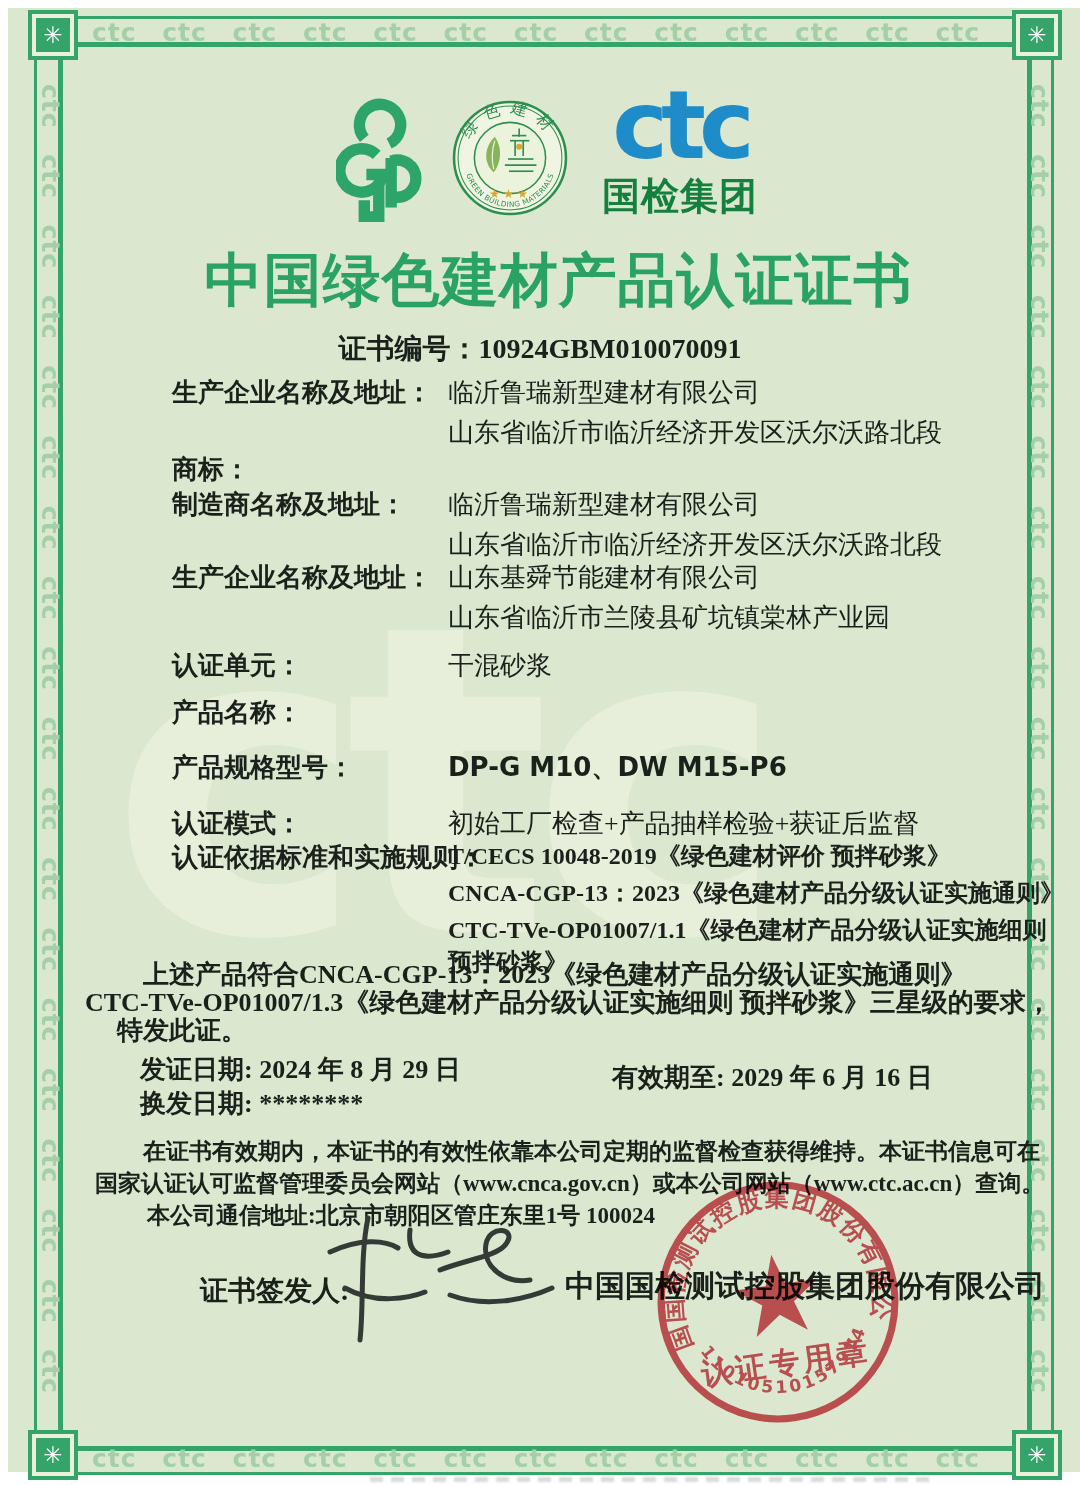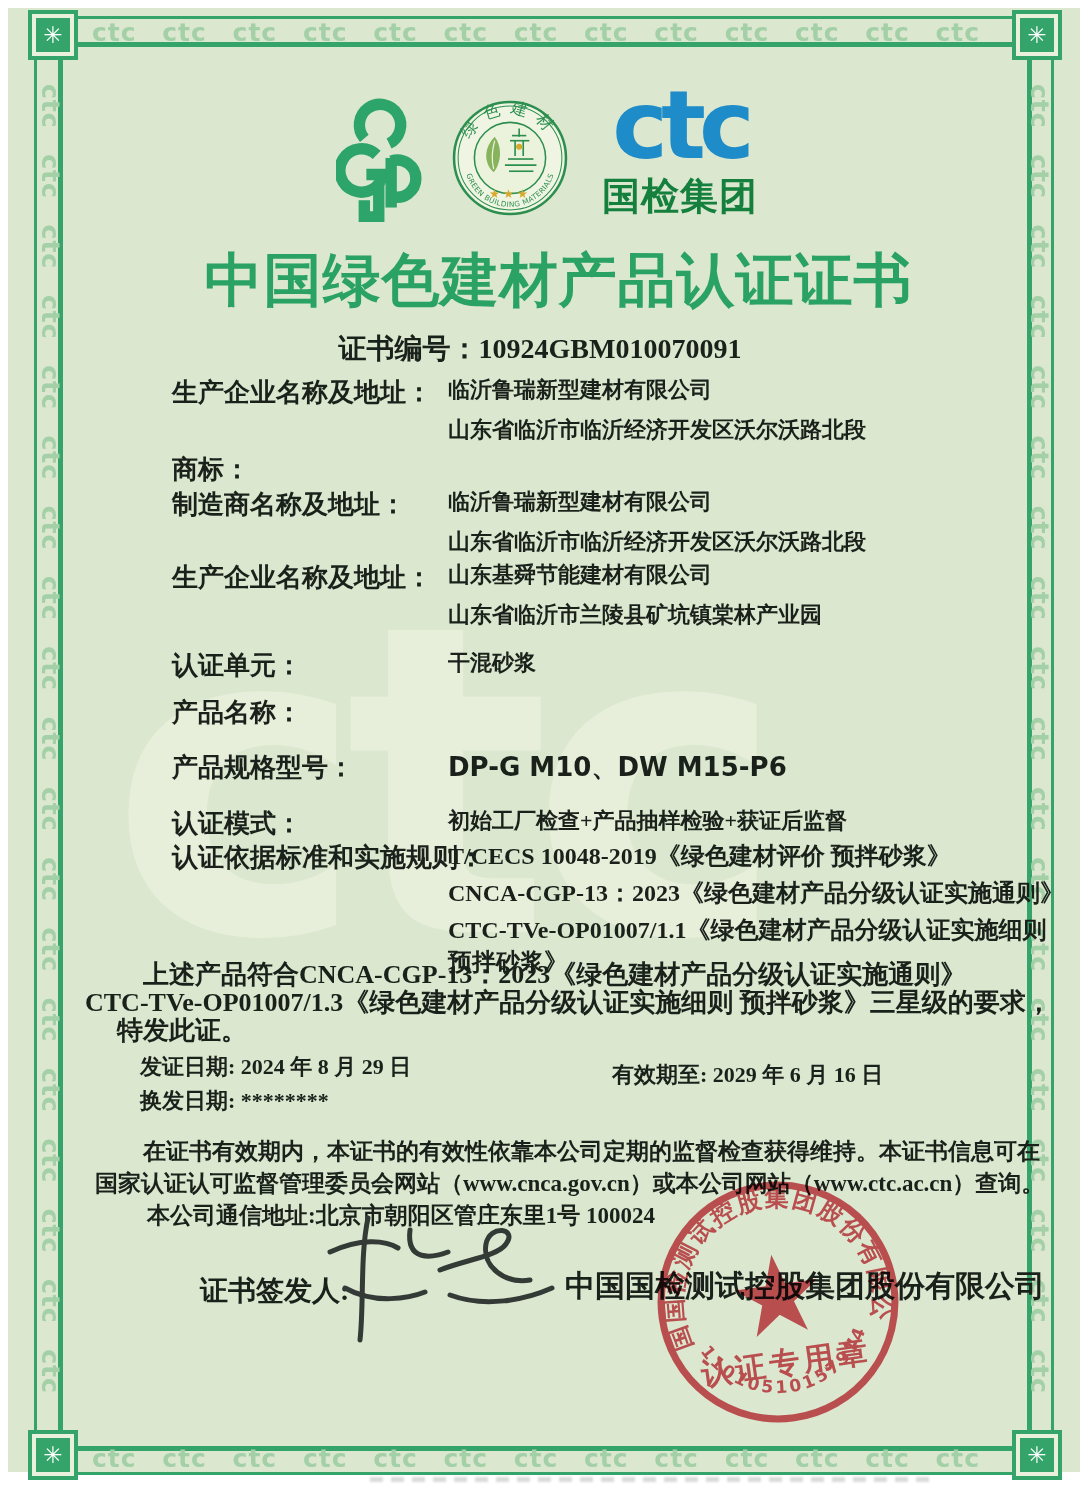--- a/index.html
+++ b/index.html
@@ -53,27 +53,27 @@
   .ctc-word{font-family:"DejaVu Sans",sans-serif;font-weight:bold;font-size:94px;line-height:.76;
     letter-spacing:-7px;color:var(--blue);}
   .ctc-caption{font-family:"Liberation Sans",sans-serif;font-weight:bold;font-size:38px;color:#15803d;
     letter-spacing:1px;margin-top:10px;}
   
   .title{left:0;right:0;top:242px;text-align:center;font-size:58px;font-weight:bold;
     color:var(--title-green);letter-spacing:1px;padding-left:37px;}
   .certno{left:0;right:0;top:330px;text-align:center;font-size:28px;font-weight:bold;}
   
   .lbl{left:172px;font-size:26px;font-weight:bold;}
-  .val{left:448px;font-size:22px;font-weight:bold;}
+  .val{left:448px;font-size:26px;font-weight:normal;}
   .val-std{left:448px;font-size:24px;font-weight:bold;}
   .val-spec{left:448px;font-size:26px;font-weight:bold;font-family:"DejaVu Sans",sans-serif;letter-spacing:0;}
   
   .stmt{font-size:26px;font-weight:bold;}
   
-  .date-line{font-size:22px;font-weight:bold;}
+  .date-line{font-size:26px;font-weight:bold;}
   
   .notice-line{font-size:23px;font-weight:bold;letter-spacing:0;}
   
   .signer-label{left:200px;top:1272px;font-size:28px;font-weight:bold;}
   .signer-company{left:565px;top:1266px;font-size:30px;font-weight:bold;z-index:5;}
   .signature{position:absolute;left:290px;top:1200px;z-index:5;}
   
   .seal{position:absolute;left:652px;top:1176px;z-index:6;transform:rotate(-8deg);
     opacity:.9;mix-blend-mode:multiply;}
   .seal text{font-weight:bold;}

